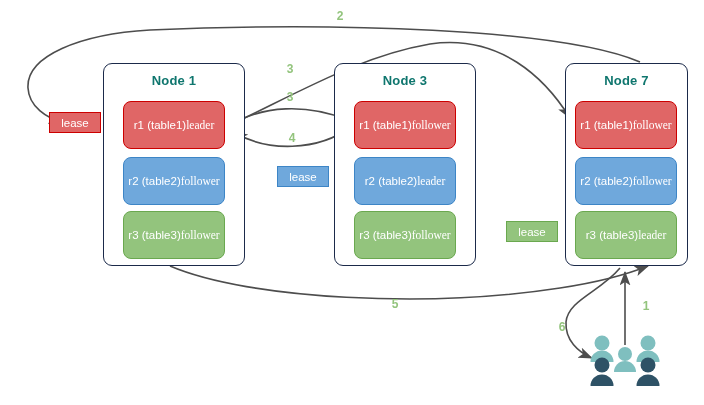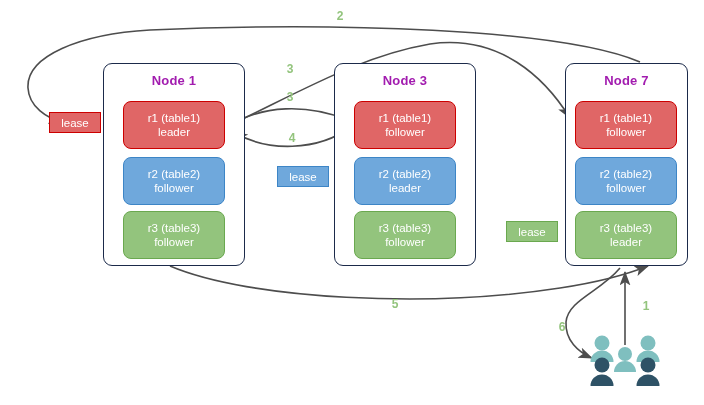--- a/index.html
+++ b/index.html
@@ -33,39 +33,39 @@
     background: #ffffff;
   }
   .node-title {
     position: absolute;
     left: 0;
     right: 0;
     top: 9px;
     text-align: center;
     font-size: 13px;
     font-weight: bold;
-    color: #a21caf;
+    color: #0f766e;
     letter-spacing: .2px;
   }
   .replica {
     position: absolute;
     box-sizing: border-box;
     width: 102px;
     height: 48px;
     border-radius: 8px;
     display: flex;
-    flex-direction: column;
+    flex-direction: row;
     align-items: center;
     justify-content: center;
     font-size: 11.5px;
     line-height: 14px;
     color: #ffffff;
     text-align: center;
   }
-  .replica .l2 { display: block; }
+  .replica .l2 { display: block; font-family: Liberation Serif, serif; }
   .rep-red   { background: #e06666; border: 1.5px solid #cc0000; }
   .rep-blue  { background: #6fa8dc; border: 1.5px solid #3d85c6; }
   .rep-green { background: #93c47d; border: 1.5px solid #6aa84f; }
 
   .lease {
     position: absolute;
     box-sizing: border-box;
     border-radius: 0;
     display: flex;
     align-items: center;

